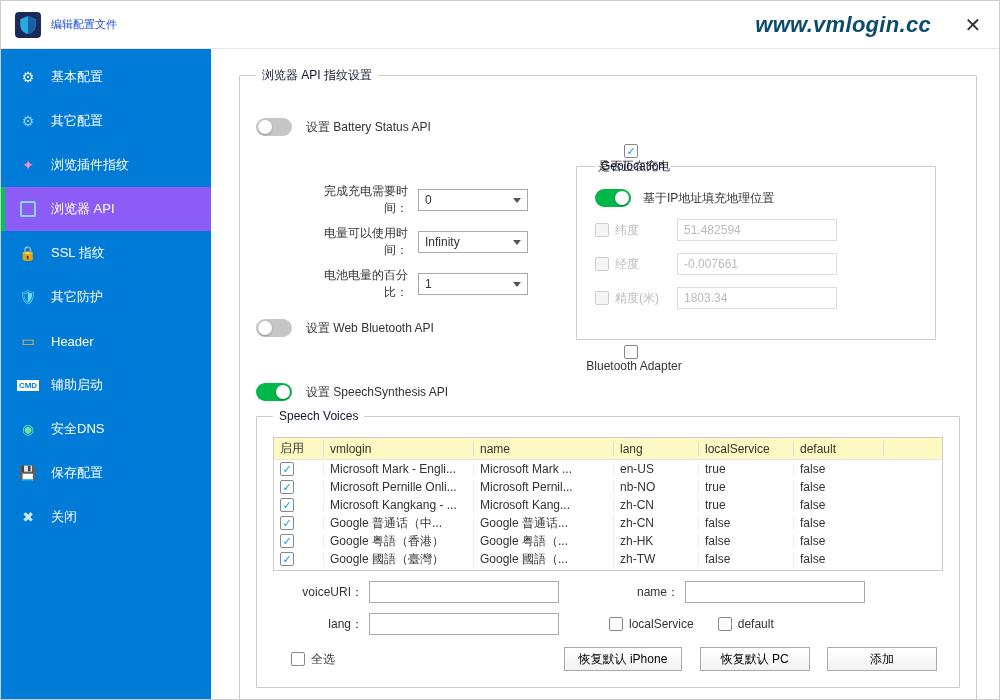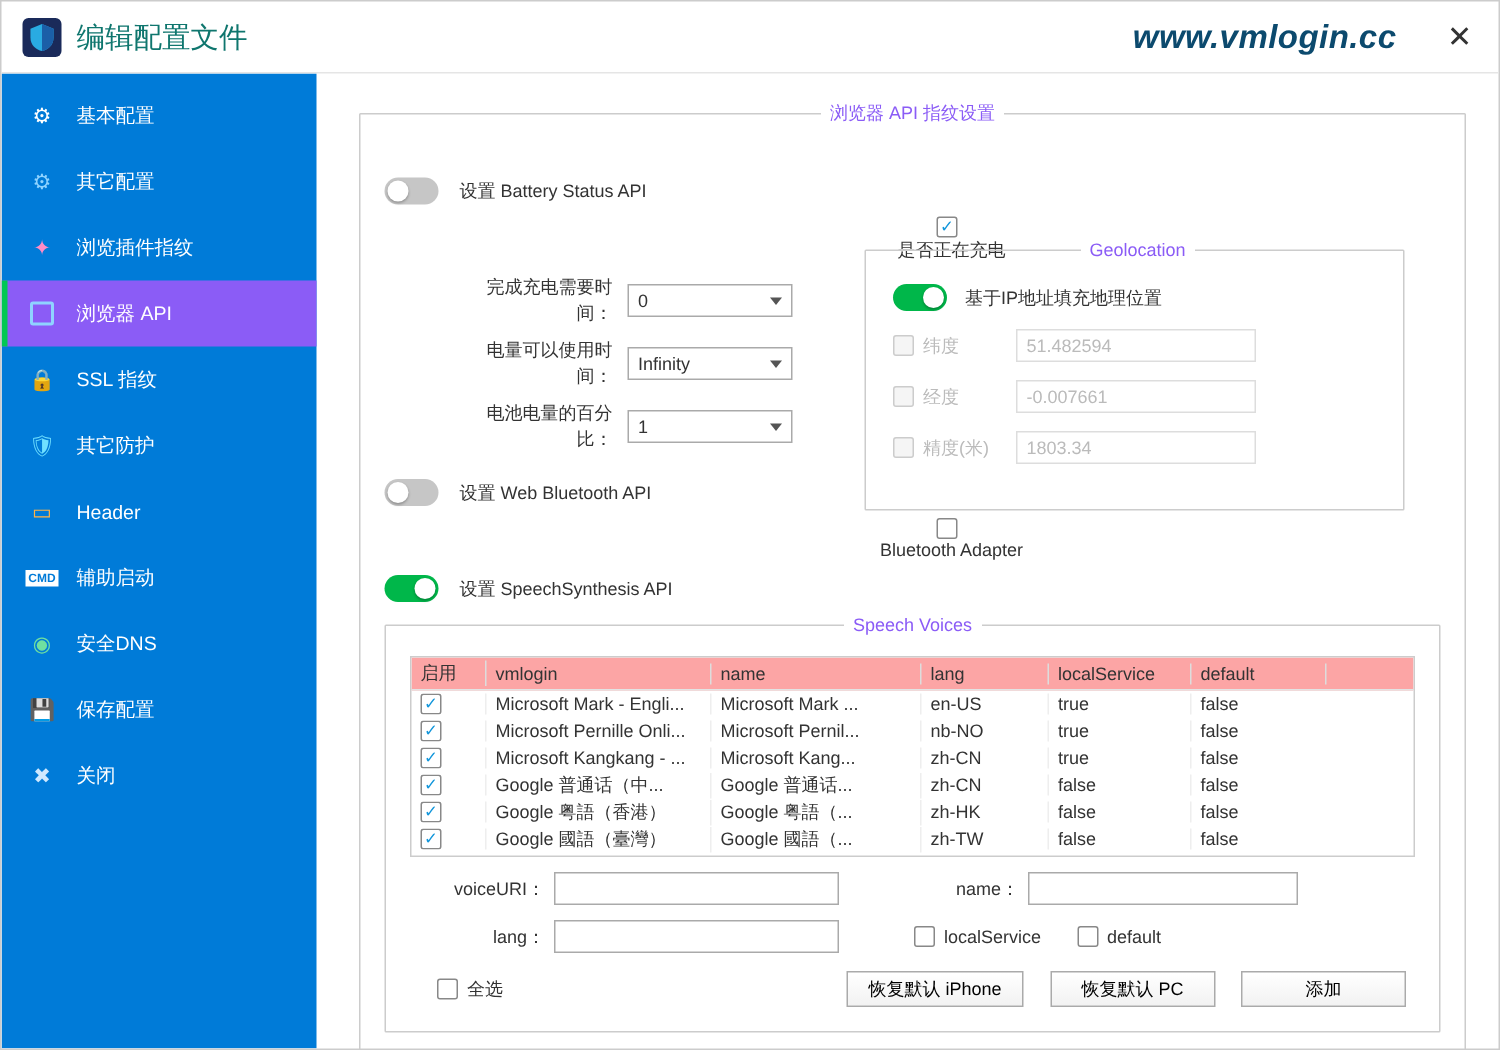--- a/index.html
+++ b/index.html
@@ -1,53 +1,53 @@
 <!DOCTYPE html>
 <html><head>
 <meta charset="utf-8">
 <style>
 * { box-sizing: border-box; margin: 0; padding: 0; }
 body { font-family: "Microsoft YaHei", Arial, sans-serif; font-size: 12px; color: #333; background: #fff; }
 .window { width: 1000px; height: 700px; border: 1px solid #ccc; display: flex; flex-direction: column; overflow: hidden; position: relative; }
 .titlebar { height: 48px; display: flex; align-items: center; padding: 0 14px; border-bottom: 1px solid #e5e5e5; }
 .titlebar .logo { width: 26px; height: 26px; background: #1a2a5a; border-radius: 4px; display: flex; align-items: center; justify-content: center; margin-right: 10px; }
 .titlebar .logo svg { width: 16px; height: 18px; }
-.titlebar .title { font-size: 19px; color: #0f766e; }
+.titlebar .title { font-size: 11px; color: #1d4ed8; }
 .titlebar .watermark { margin-left: auto; font-size: 22px; font-weight: 700; color: #0c4a6e; font-style: italic; margin-right: 30px; letter-spacing: .3px; }
 .titlebar .close { font-size: 20px; color: #333; cursor: pointer; width: 24px; text-align: center; }
 .body { flex: 1; display: flex; overflow: hidden; }
 .sidebar { width: 210px; background: #007bd8; color: #fff; padding-top: 6px; }
 .side-item { display: flex; align-items: center; height: 44px; padding: 0 18px; cursor: pointer; position: relative; font-size: 13px; }
 .side-item.active { background: #8b5cf6; }
 .side-item.active::before { content: ""; position: absolute; left: 0; top: 0; bottom: 0; width: 4px; background: #00c853; }
 .side-item .icon { width: 18px; height: 18px; margin-right: 14px; display: flex; align-items: center; justify-content: center; font-size: 14px; }
 .sq { width: 16px; height: 16px; border: 2px solid #8fd3ff; border-radius: 2px; }
 .content { flex: 1; padding: 18px 22px 18px 28px; overflow: auto; position: relative; }
 fieldset { border: 1px solid #ccc; border-radius: 1px; padding: 14px 16px 12px 16px; position: relative; }
-fieldset > legend { font-size: 12px; color: #8b5cf6; padding: 0 6px; text-align: center; }
+fieldset > legend { font-size: 12px; color: #0f172a; padding: 0 6px; }
 .toggle { width: 36px; height: 18px; border-radius: 9px; background: #c6c6c6; position: relative; display: inline-block; vertical-align: middle; cursor: pointer; }
 .toggle::after { content: ""; width: 14px; height: 14px; border-radius: 50%; background: #fff; position: absolute; top: 2px; left: 2px; box-shadow: 0 1px 2px rgba(0,0,0,.3); }
 .toggle.on { background: #00b74a; }
 .toggle.on::after { left: 20px; }
 .row { display: flex; align-items: center; margin-bottom: 8px; }
 .sub { margin-left: 52px; flex-direction: column; }
 .check { width: 14px; height: 14px; border: 1px solid #888; border-radius: 2px; display: inline-flex; align-items: center; justify-content: center; background: #fff; vertical-align: middle; margin-right: 6px; cursor: pointer; }
 .check.checked::after { content: "✓"; color: #1296db; font-size: 11px; line-height: 1; }
 .check.disabled { border-color: #ccc; background: #f5f5f5; cursor: default; }
 .sel { border: 1px solid #aaa; height: 22px; padding: 0 6px; font-size: 12px; background: #fff; display: flex; align-items: center; justify-content: space-between; min-width: 100px; cursor: pointer; }
 .sel .caret { border-left: 4px solid transparent; border-right: 4px solid transparent; border-top: 5px solid #555; }
 .txt { border: 1px solid #aaa; height: 22px; padding: 2px 6px; font-size: 12px; background: #fff; }
 .txt.disabled { border-color: #ddd; color: #bbb; background: #fff; }
 label.dis { color: #bbb; }
 .geo { position: absolute; right: 40px; top: 75px; width: 360px; }
 .geo fieldset { padding: 16px 14px 18px 18px; }
 .geo .row { margin-bottom: 12px; }
 .tbl-wrap { border: 1px solid #ccc; height: 134px; overflow: hidden; }
 .tbl-head, .tbl-row { display: flex; align-items: center; font-size: 12px; }
-.tbl-head { background: #fca5a5; border-bottom: 1px solid #e3e3e3; height: 22px; }
+.tbl-head { background: #fef9c3; border-bottom: 1px solid #e3e3e3; height: 22px; }
 .tbl-row { height: 18px; }
 .col { padding: 0 6px; overflow: hidden; white-space: nowrap; text-overflow: ellipsis; border-right: 1px solid #eee; }
 .tbl-head .col { border-right: 1px solid #ddd; color: #333; }
 .c0{width:50px} .c1{width:150px} .c2{width:140px} .c3{width:85px} .c4{width:95px} .c5{width:90px;border-right:none}
 .form-row { display: flex; align-items: center; margin: 10px 0 4px 18px; }
 .form-row .lab { width: 72px; text-align: right; margin-right: 6px; }
 .btn { border: 1px solid #aaa; background: linear-gradient(#fff,#f2f2f2); height: 24px; min-width: 110px; font-size: 12px; cursor: pointer; padding: 0 14px; }
 .btn + .btn { margin-left: 14px; }
 .battery-grid { display: grid; grid-template-columns: 110px 110px; row-gap: 8px; align-items: center; margin-left: 52px; }
 .battery-grid .glabel { text-align: right; padding-right: 10px; }

